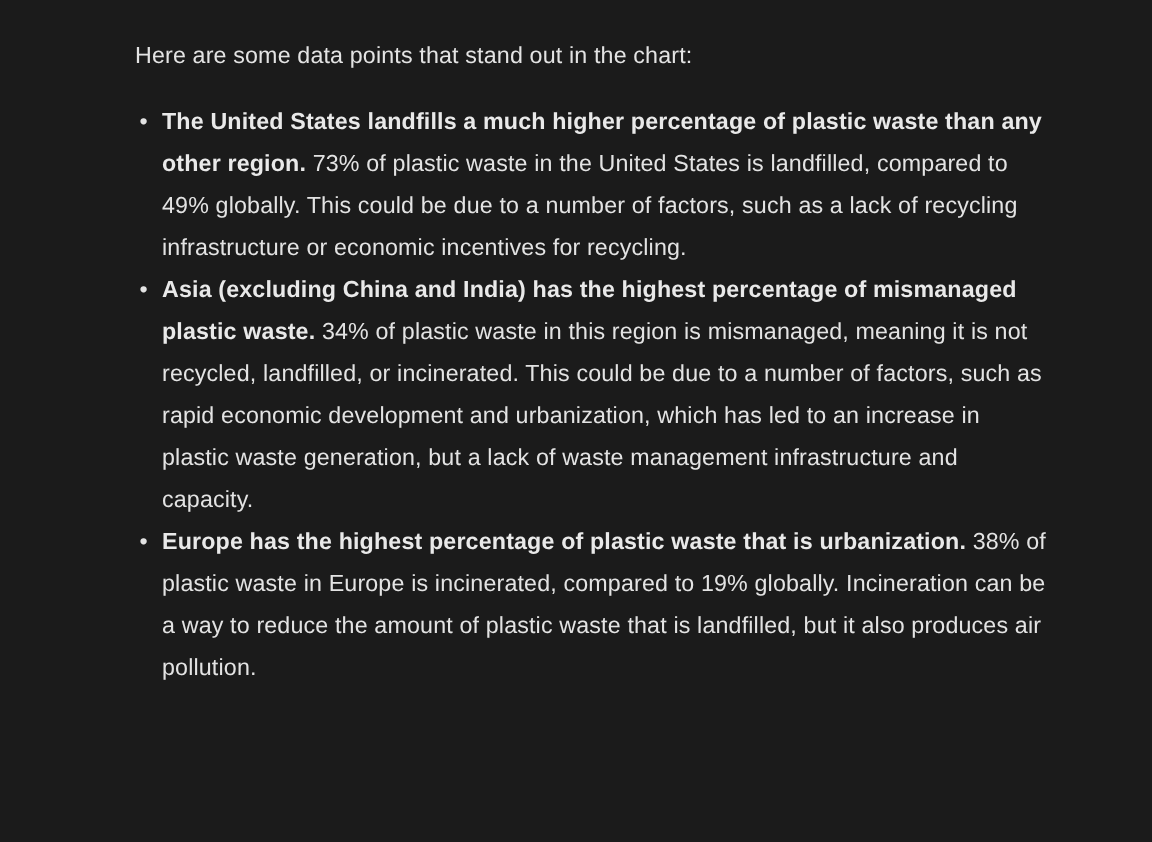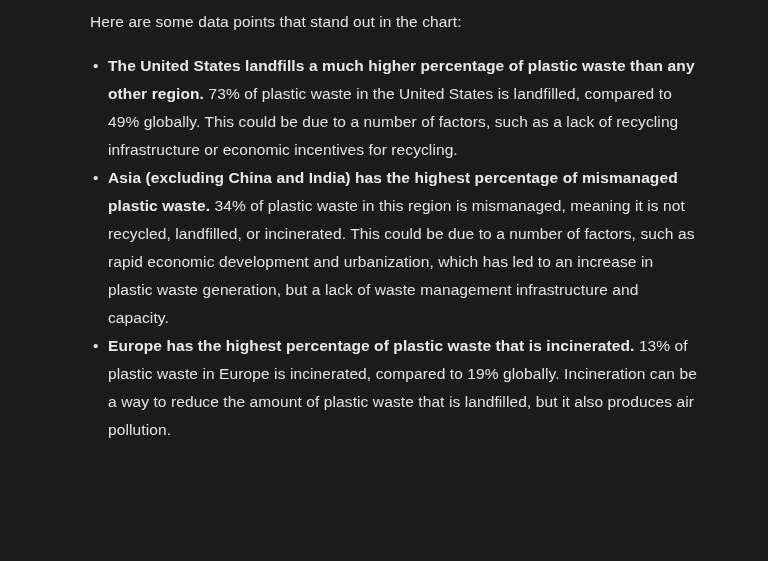--- a/index.html
+++ b/index.html
@@ -7,21 +7,21 @@
     padding: 0;
     width: 768px;
     height: 561px;
     background: #1b1b1b;
     overflow: hidden;
   }
   .chat-response {
     box-sizing: border-box;
     width: 768px;
     height: 561px;
-    padding: 8px 66px 0 90px;
+    padding: 24px 66px 0 90px;
     font-family: "Liberation Sans", sans-serif;
     font-size: 15.5px;
     line-height: 28px;
     letter-spacing: 0.1px;
     color: #e3e3e3;
   }
   .para {
     margin: 0 0 16px 0;
     max-width: 612px;
   }
@@ -62,18 +62,18 @@
     <li>
       <span class="marker">•</span>
       <span class="li-text"><span class="bold-lead">The United States landfills a much higher percentage of plastic waste than any other region.</span><span> 73% of plastic waste in the United States is landfilled, compared to 49% globally. This could be due to a number of factors, such as a lack of recycling infrastructure or economic incentives for recycling.</span></span>
     </li>
     <li>
       <span class="marker">•</span>
       <span class="li-text"><span class="bold-lead">Asia (excluding China and India) has the highest percentage of mismanaged plastic waste.</span><span> 34% of plastic waste in this region is mismanaged, meaning it is not recycled, landfilled, or incinerated. This could be due to a number of factors, such as rapid economic development and urbanization, which has led to an increase in plastic waste generation, but a lack of waste management infrastructure and capacity.</span></span>
     </li>
     <li>
       <span class="marker">•</span>
-      <span class="li-text"><span class="bold-lead">Europe has the highest percentage of plastic waste that is incinerated.</span><span> 13% of plastic waste in Europe is incinerated, compared to 19% globally. Incineration can be a way to reduce the amount of plastic waste that is landfilled, but it also produces air pollution.</span></span>
+      <span class="li-text"><span class="bold-lead">Europe has the highest percentage of plastic waste that is urbanization.</span><span> 38% of plastic waste in Europe is incinerated, compared to 19% globally. Incineration can be a way to reduce the amount of plastic waste that is landfilled, but it also produces air pollution.</span></span>
     </li>
   </ul>
 
 
 </div>
 
 </body></html>

